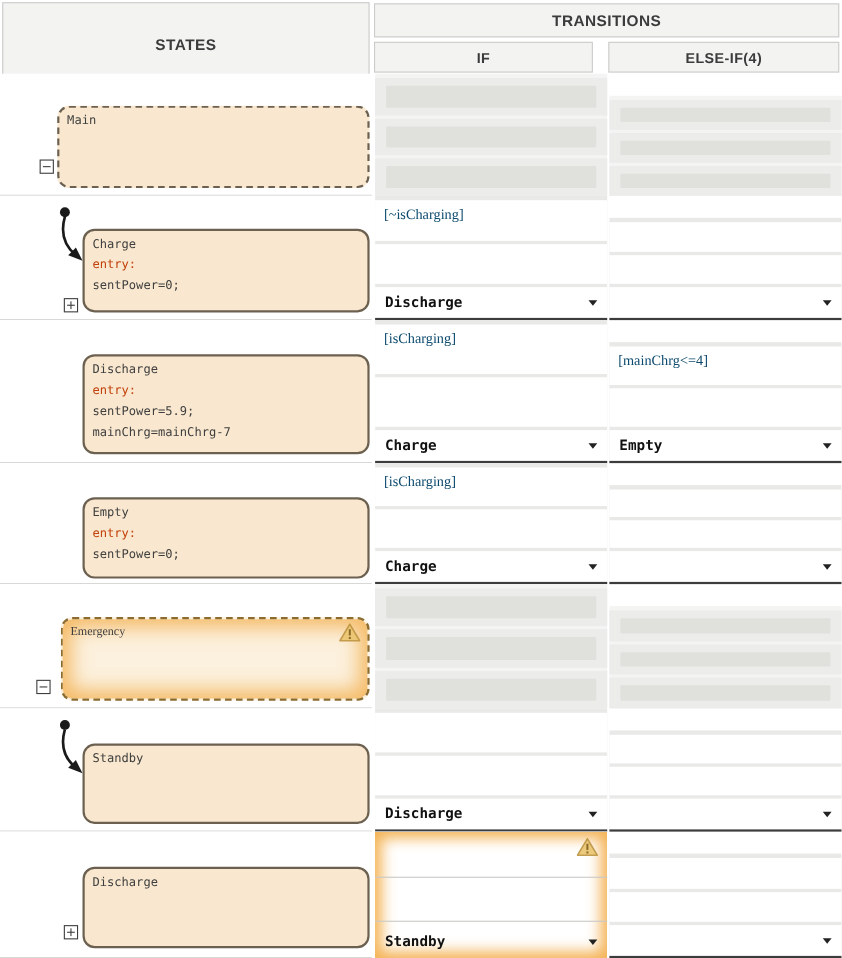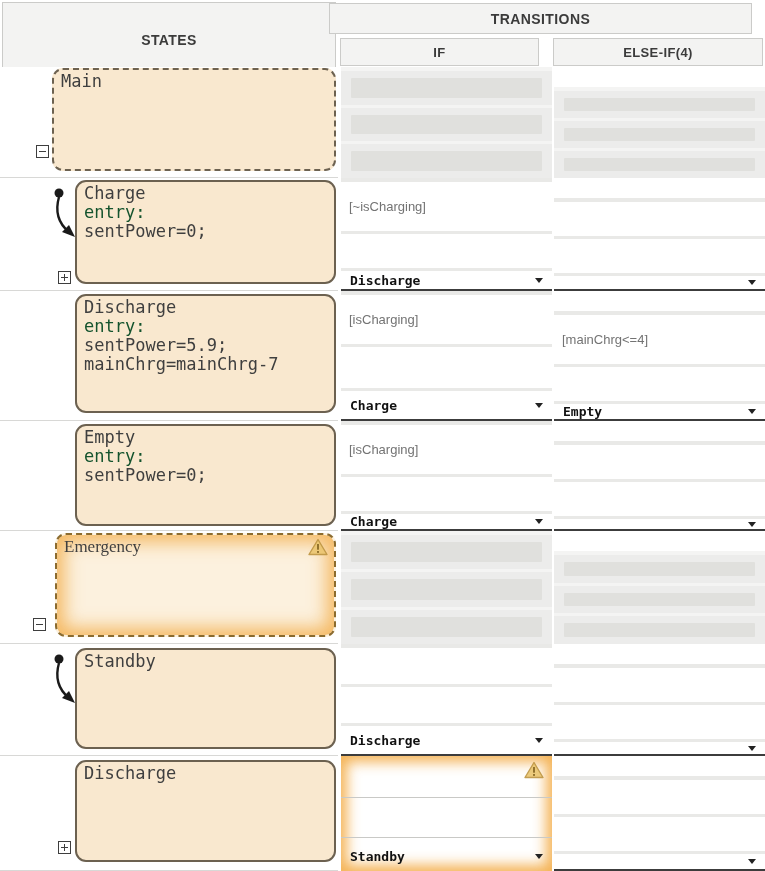--- a/index.html
+++ b/index.html
@@ -5,50 +5,50 @@
   * { box-sizing: border-box; margin: 0; padding: 0; }
   html,body { width:765px; height:871px; background:#fff; overflow:hidden;
     font-family:"Liberation Sans", sans-serif; }
 
   
   .header-area { position:relative; height:67px; }
   .hdrbox { position:absolute; background:#f3f3f2; border:1px solid #cbcbc9;
     display:flex; align-items:center; justify-content:center;
     font-weight:bold; font-size:14px; color:#3b3b3b; letter-spacing:.4px; }
   .states-hdr   { left:2px;   top:2px;  width:334px; height:75px; }
-  .trans-hdr    { left:329px; top:3px;  width:423px; height:31px; }
+  .trans-hdr    { left:340px; top:3px;  width:423px; height:31px; }
   .if-hdr       { left:340px; top:38px; width:199px; height:28px; font-size:13px; }
   .elseif-hdr   { left:553px; top:38px; width:210px; height:28px; font-size:13px; }
 
   
   .rows { position:absolute; top:67px; left:0; width:765px; }
   .row  { display:flex; }
 
   .scell { width:338px; position:relative; background:#fff;
     border-bottom:1px solid #d8d8d6; }
   .spacer { width:3px; background:#fff; }
   .tcols { flex:1; display:flex; }
   .tcol { width:211px; background:#e9e9e7; display:flex; flex-direction:column;
     gap:3px; padding-top:4px; position:relative; }
   .tcol + .tcol { margin-left:2px;margin-top:20px; }
 
   
   .state { position:absolute; right:2px; border-radius:11px;
     border:2px solid #6c6150; background:#f9e8cf; padding:2px 7px;
-    font-family:"DejaVu Sans Mono", monospace; font-size:17px; line-height:19px;
-    color:#3f3f3f; overflow:hidden; }
+    font-family:"DejaVu Sans Mono", monospace; font-size:11px; line-height:19px;
+    color:#3f3f3f; overflow:hidden;margin-top:28px; }
   .state.dashed { border-style:dashed; border-width:2px; }
   .state.alert  { background:#fcf1de; border-color:#8b6b2e;
     box-shadow: inset 0 0 18px 7px rgba(242,166,56,.75); font-family: Liberation Serif, serif; }
-  .kw { color:#14532d; }
+  .kw { color:#c2410c; }
 
   
   .cell { background:#fff; }
-  .cond, .act { flex:1; padding:17px 8px;
-    font-family:Liberation Sans, sans-serif; font-size:13px; color:#737373; }
+  .cond, .act { flex:1; padding:5px 8px;
+    font-family:Liberation Serif, serif; font-size:13px; color:#0c4a6e; }
   .drop { height:30px; display:flex; align-items:center;
     justify-content:space-between; padding:0 9px;
     border-bottom:2px solid #3c3c3c;
     font-family:"DejaVu Sans Mono", monospace; font-weight:bold;
     font-size:13px; color:#111; }
   .caret { width:0; height:0; border-left:4px solid transparent;
     border-right:4px solid transparent; border-top:5px solid #222; }
 
   
   .tcol.disabled { background:#f4f4f3; }

